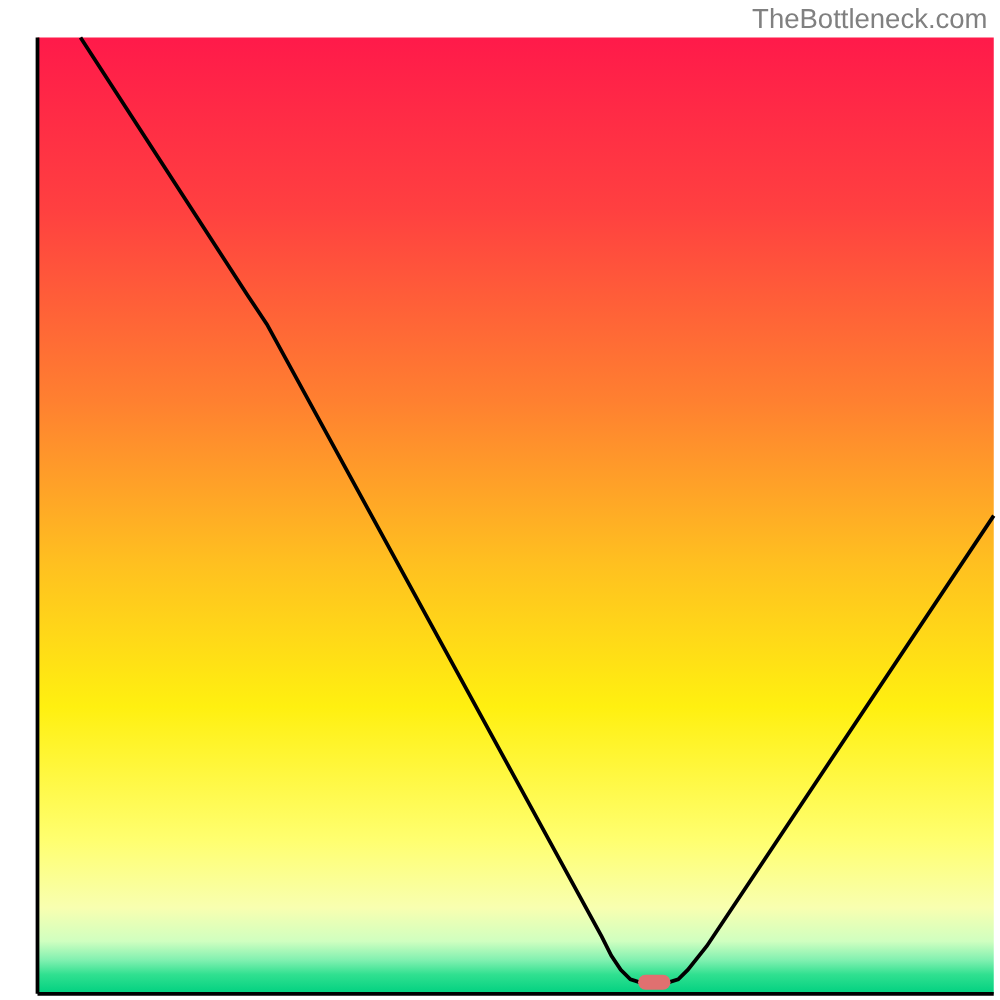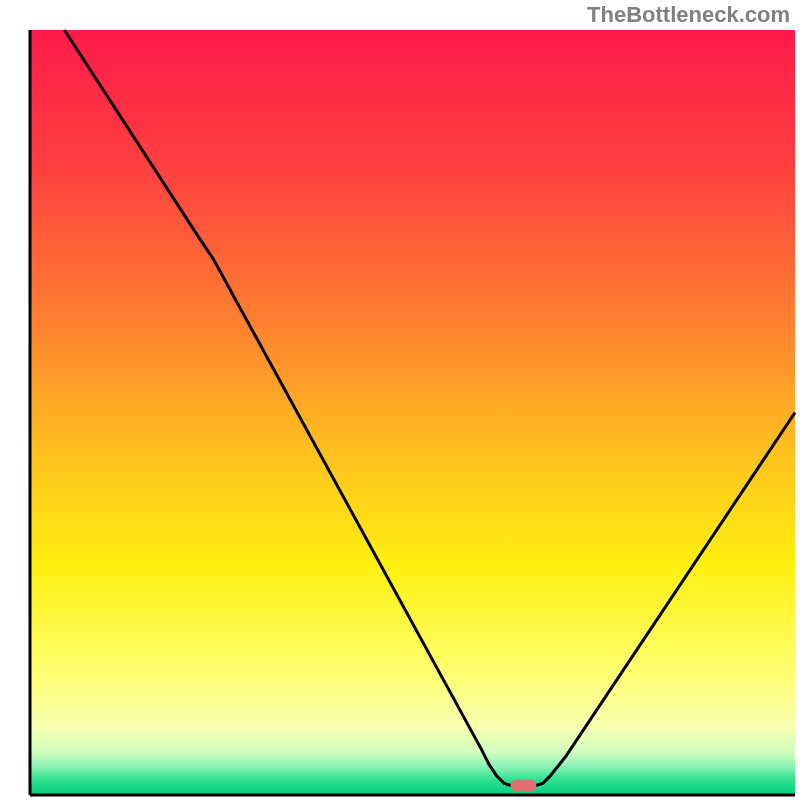--- a/index.html
+++ b/index.html
@@ -14,21 +14,21 @@
     position: relative;
     width: 800px;
     height: 800px;
   }
   .watermark {
     position: absolute;
     top: 2px;
     right: 10px;
     color: #808080;
     font-size: 22px;
-    font-weight: bold;
+    font-weight: normal;
     z-index: 10;
   }
   svg {
     display: block;
   }
 </style>
 </head>
 <body>
 
 <div class="chart-container">

